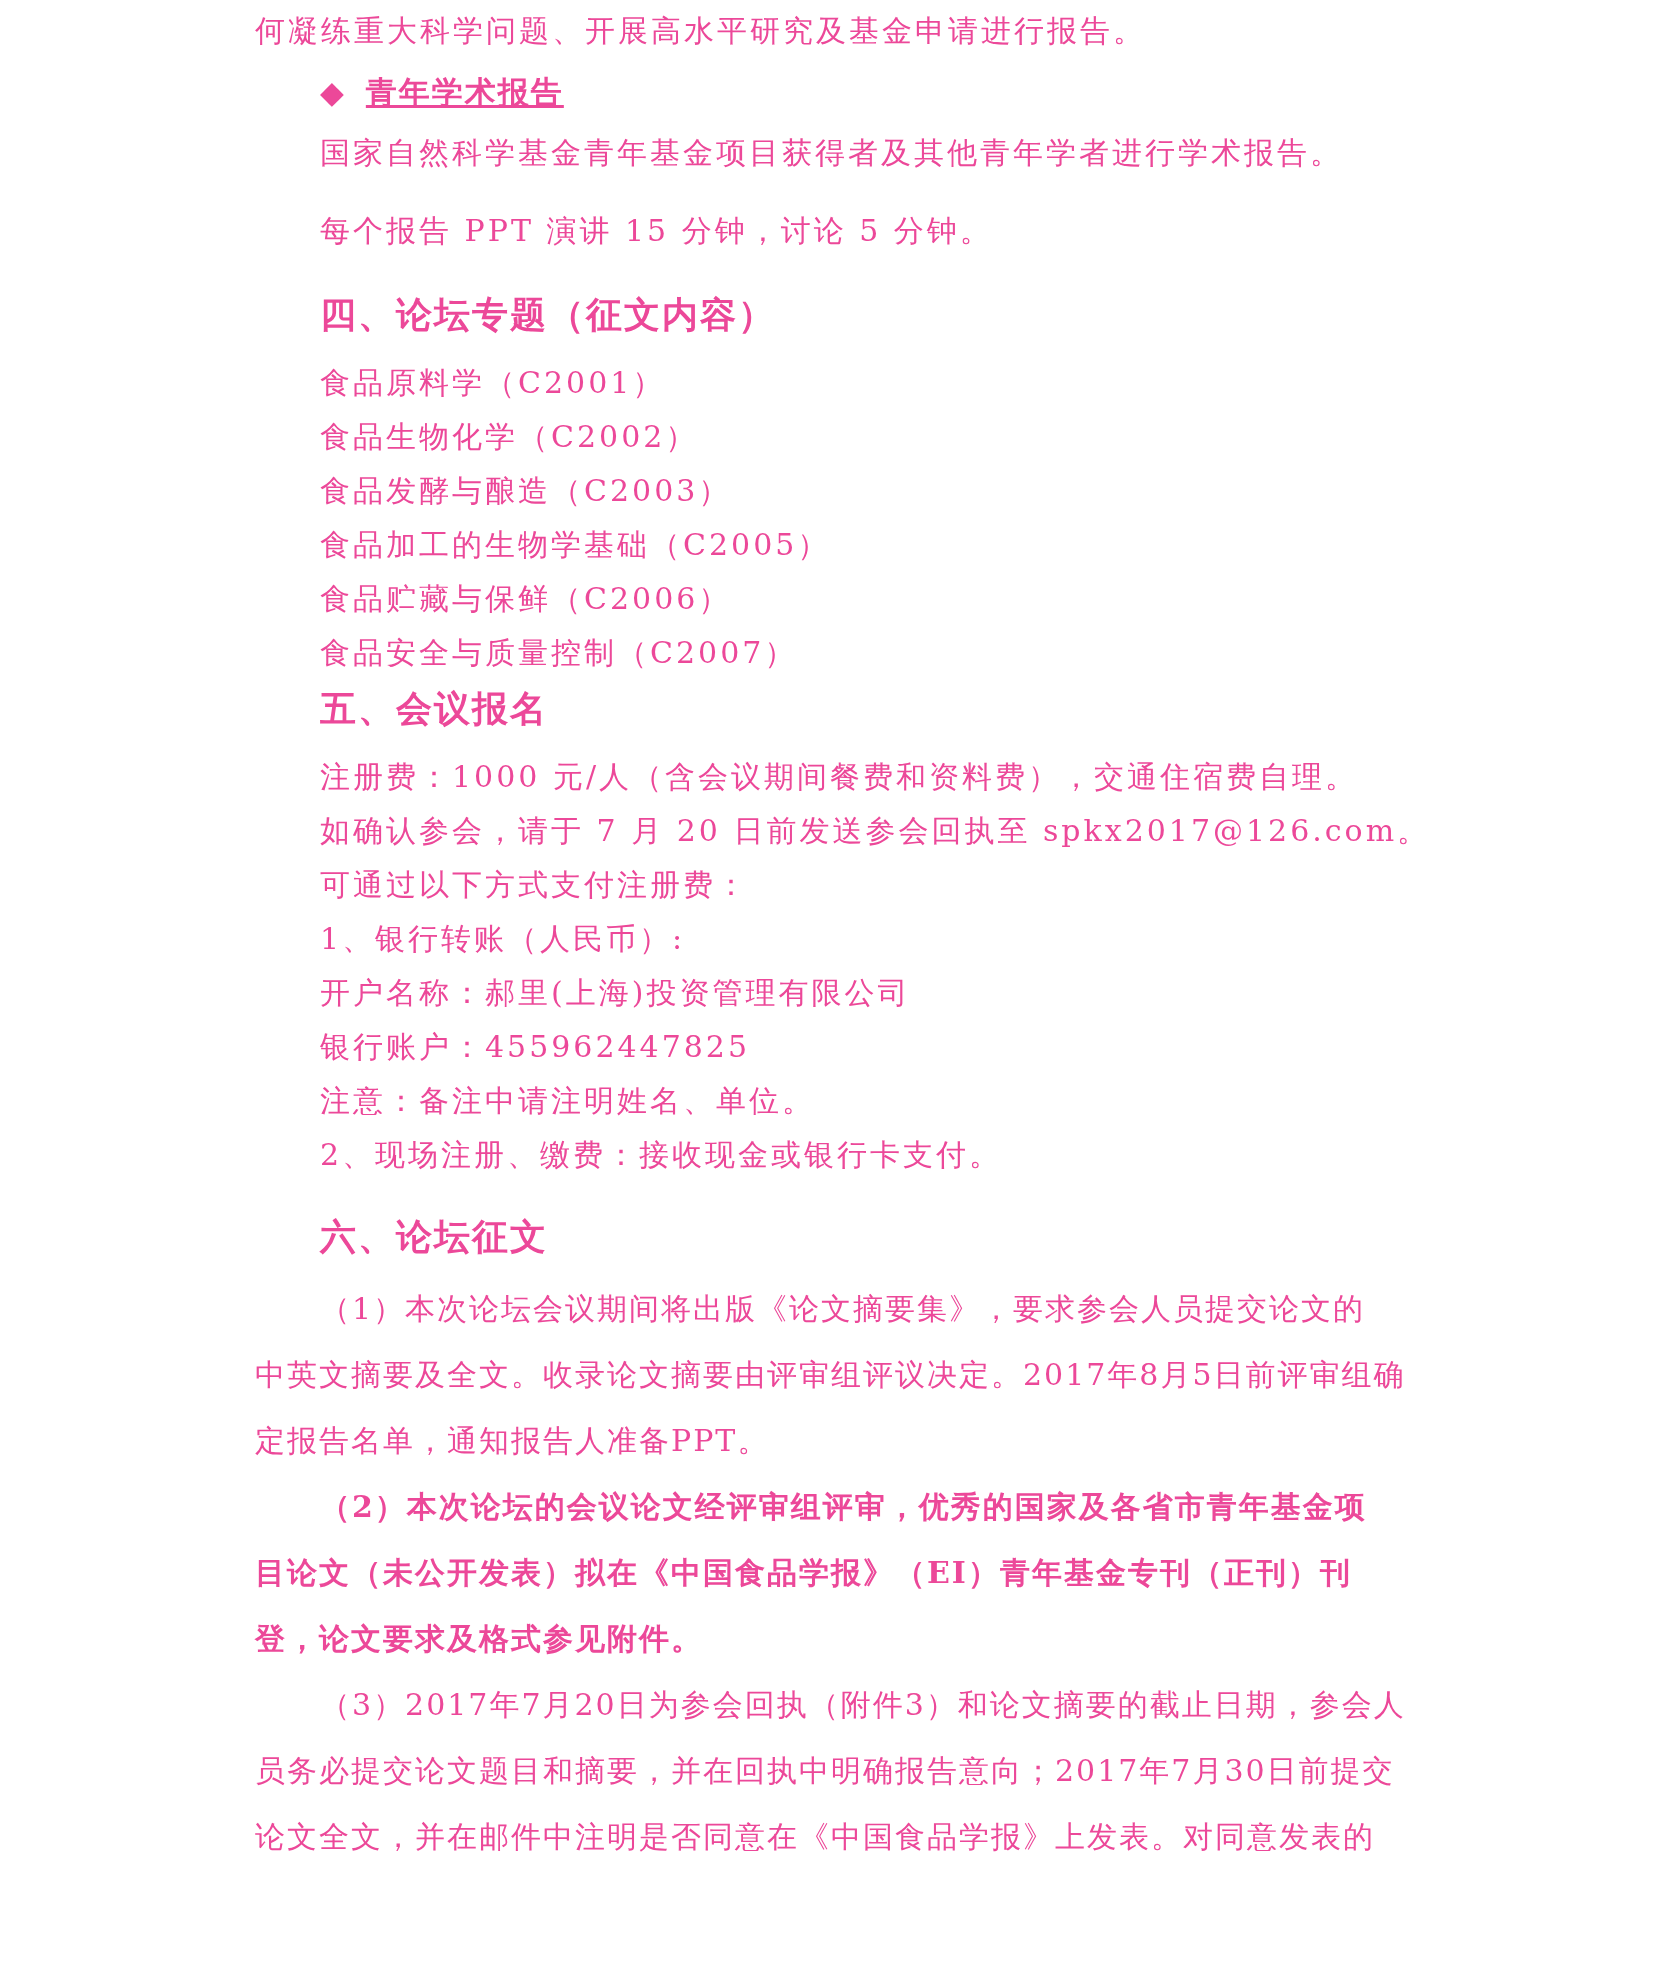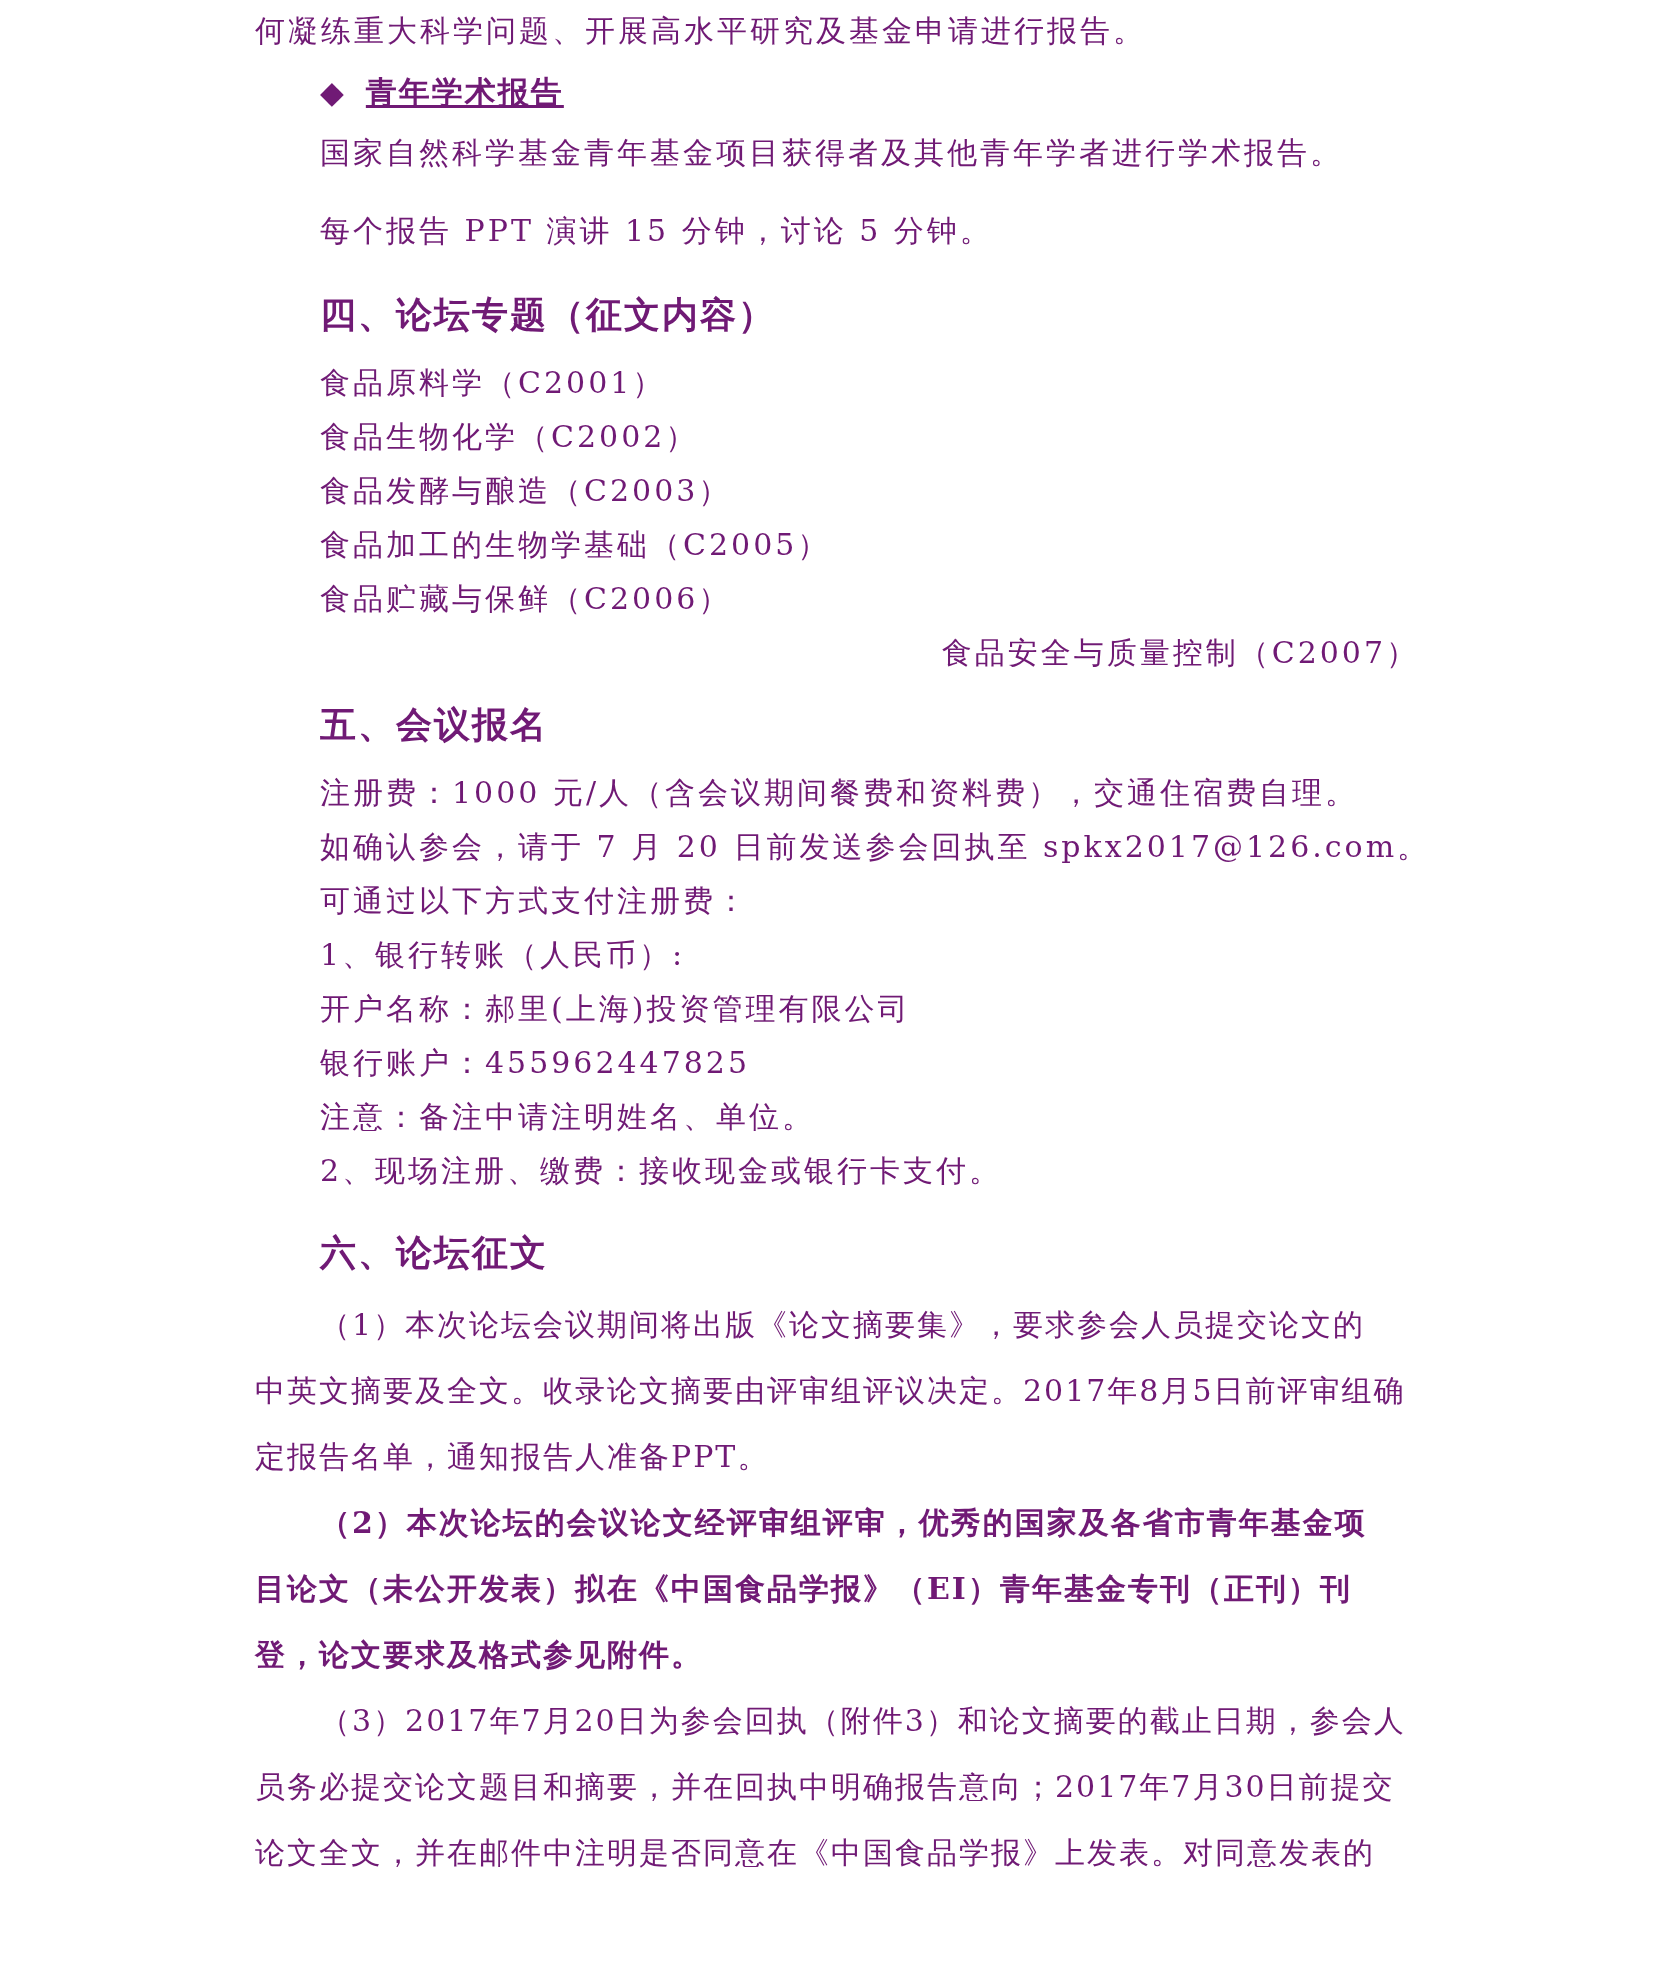--- a/index.html
+++ b/index.html
@@ -6,21 +6,21 @@
     margin: 0;
     padding: 0;
     background: #ffffff;
   }
   .page {
     position: relative;
     width: 1654px;
     height: 1971px;
     box-sizing: border-box;
     background: #ffffff;
-    color: #701a75;
+    color: #ec4899;
     padding: 10px 235px 0 255px;
     overflow: hidden;
     font-family: "DejaVu Serif", "Liberation Serif", serif;
   }
   .line {
     font-size: 30px;
     line-height: 42px;
     letter-spacing: 3px;
     white-space: nowrap;
     margin: 0 0 12px 0;
@@ -36,21 +36,21 @@
   }
   .h.sub { font-size: 31px; line-height: 44px; }
   .bullet-gap { margin-left: 20px; text-decoration: underline; }
   .bs { font-weight: bold; }
   .s6 .line { letter-spacing: 2px; margin-bottom: 24px; }
   
   .m18 { margin-bottom: 18px; }
   .m20 { margin-bottom: 36px; }
   .m24 { margin-bottom: 24px; }
   .m28 { margin-bottom: 28px; }
-  .m32 { margin-bottom: 28px; text-align: right; }
+  .m32 { margin-bottom: 12px; }
   .m38 { margin-bottom: 38px; }
   .m40 { margin-bottom: 40px; }
 </style>
 </head>
 <body>
 
 <div class="page">
 
   <div class="line m18">何凝练重大科学问题、开展高水平研究及基金申请进行报告。</div>
 

